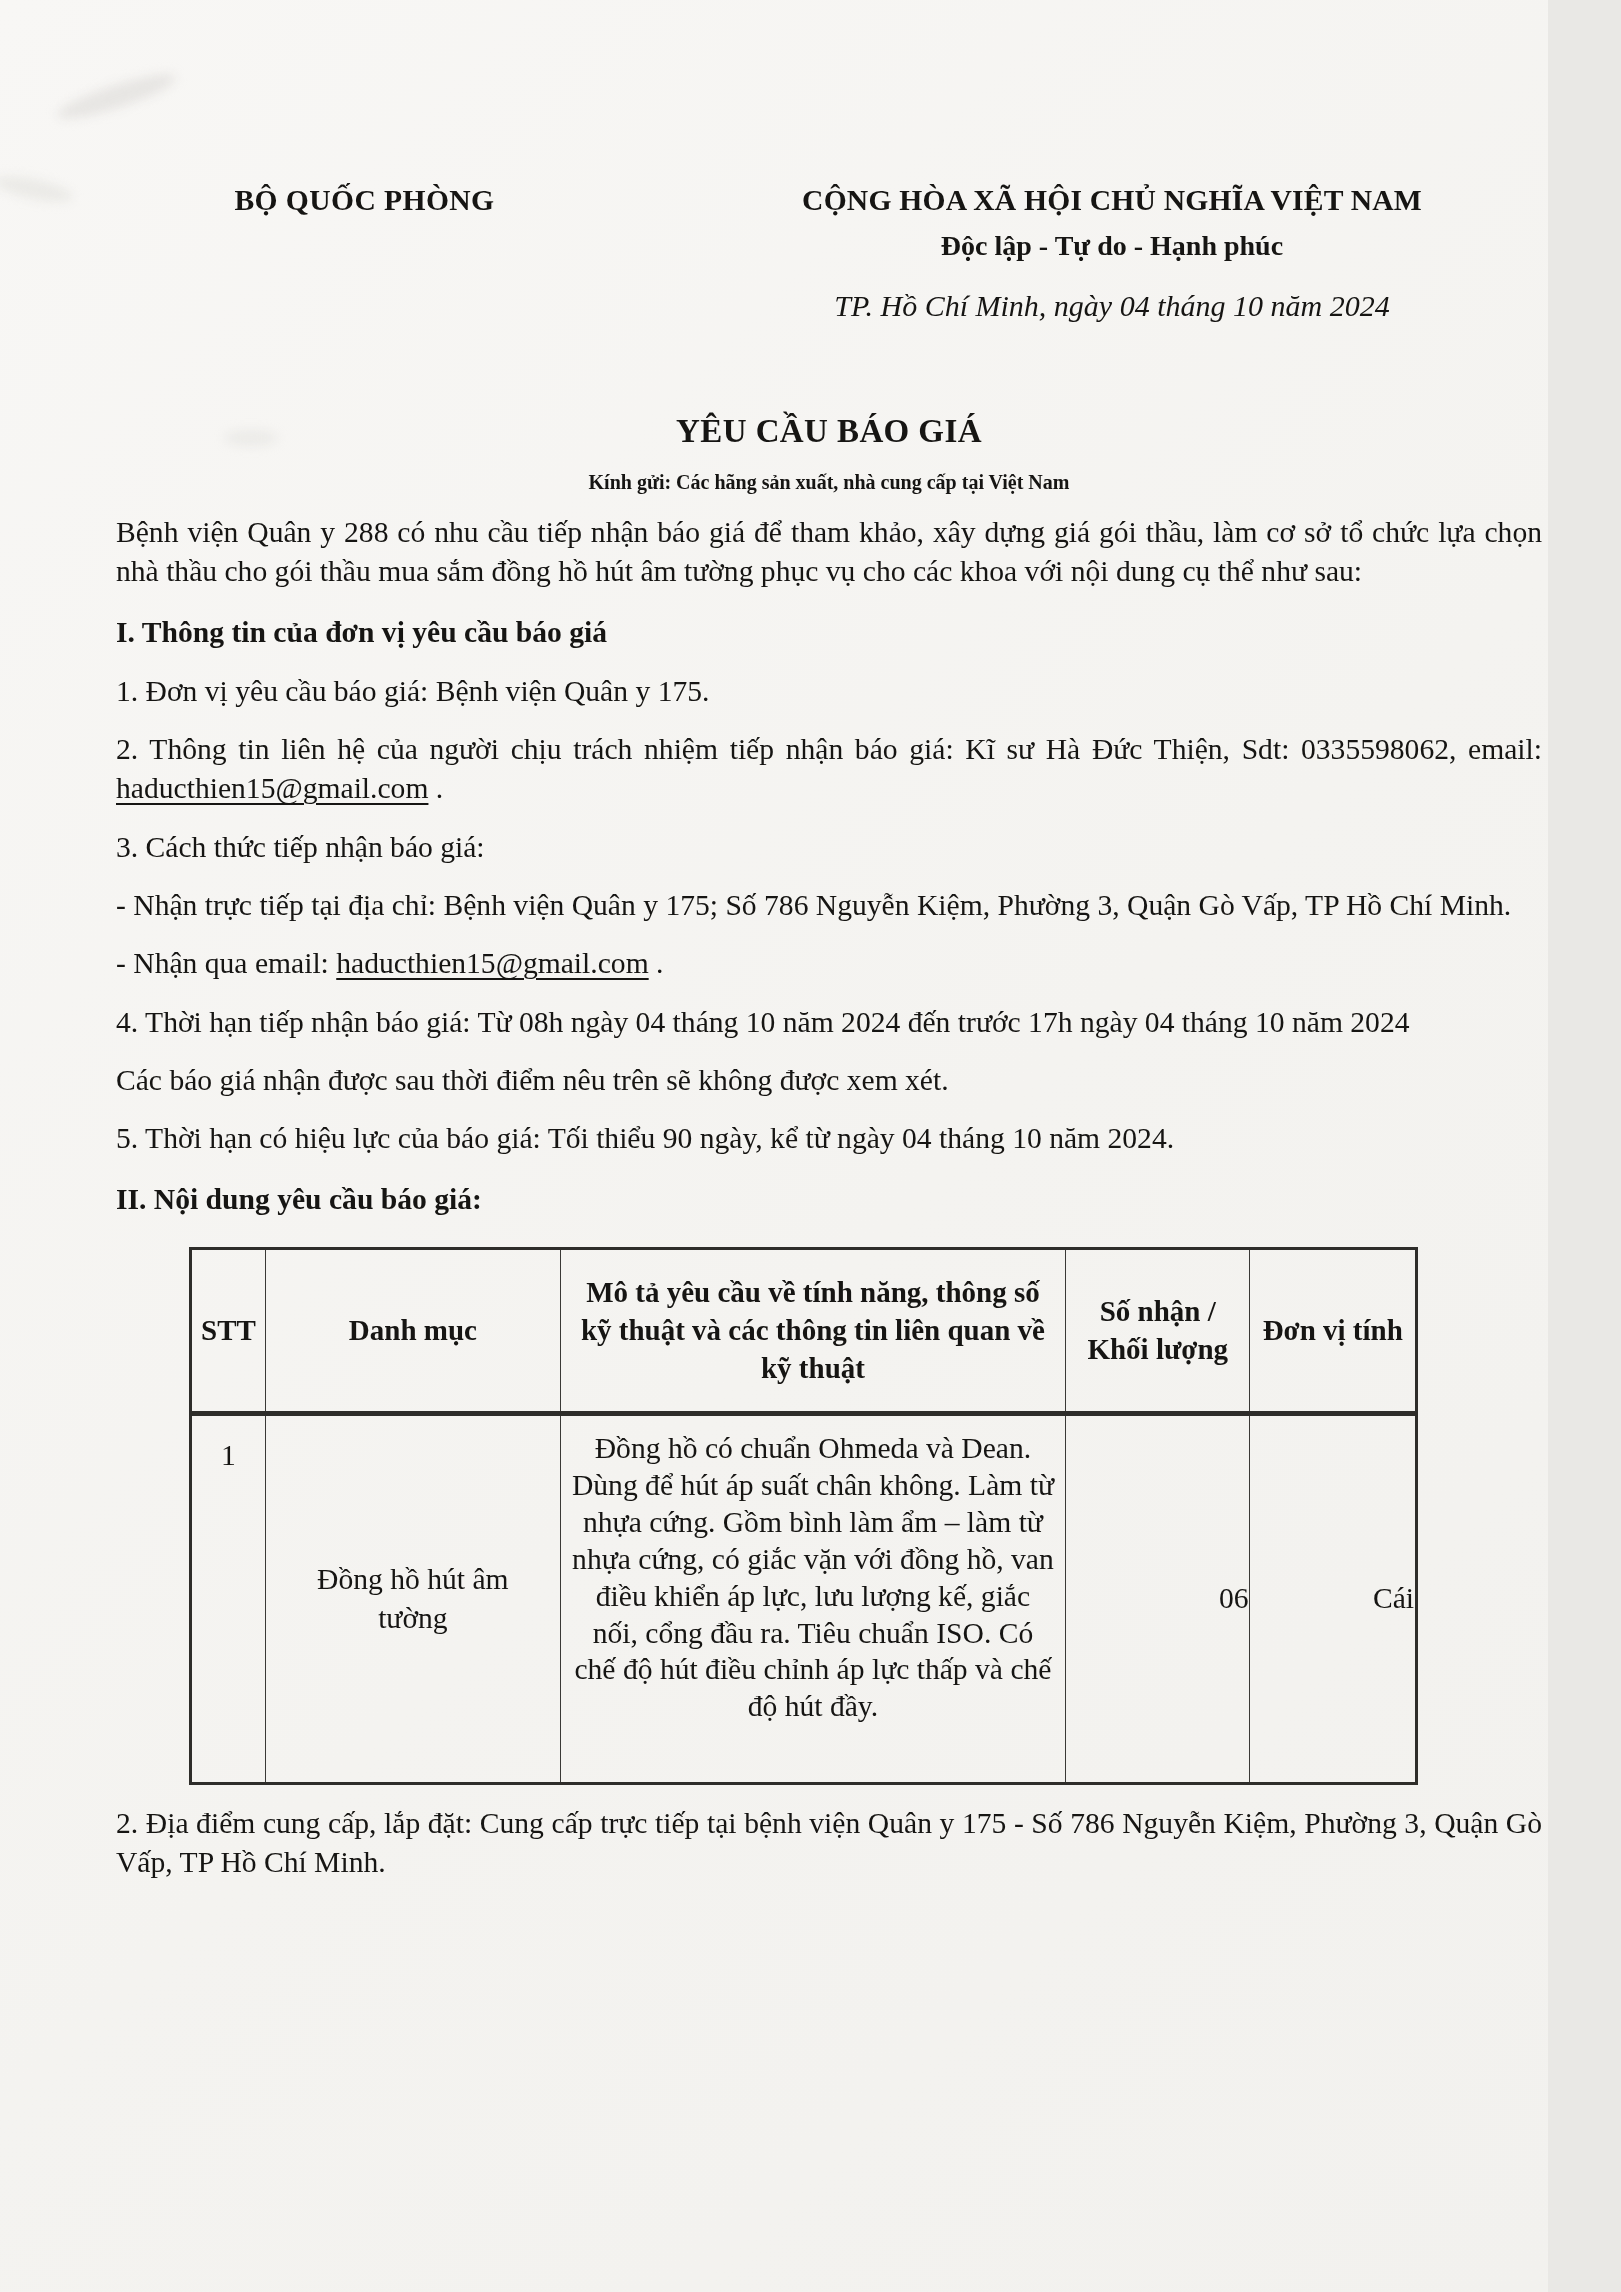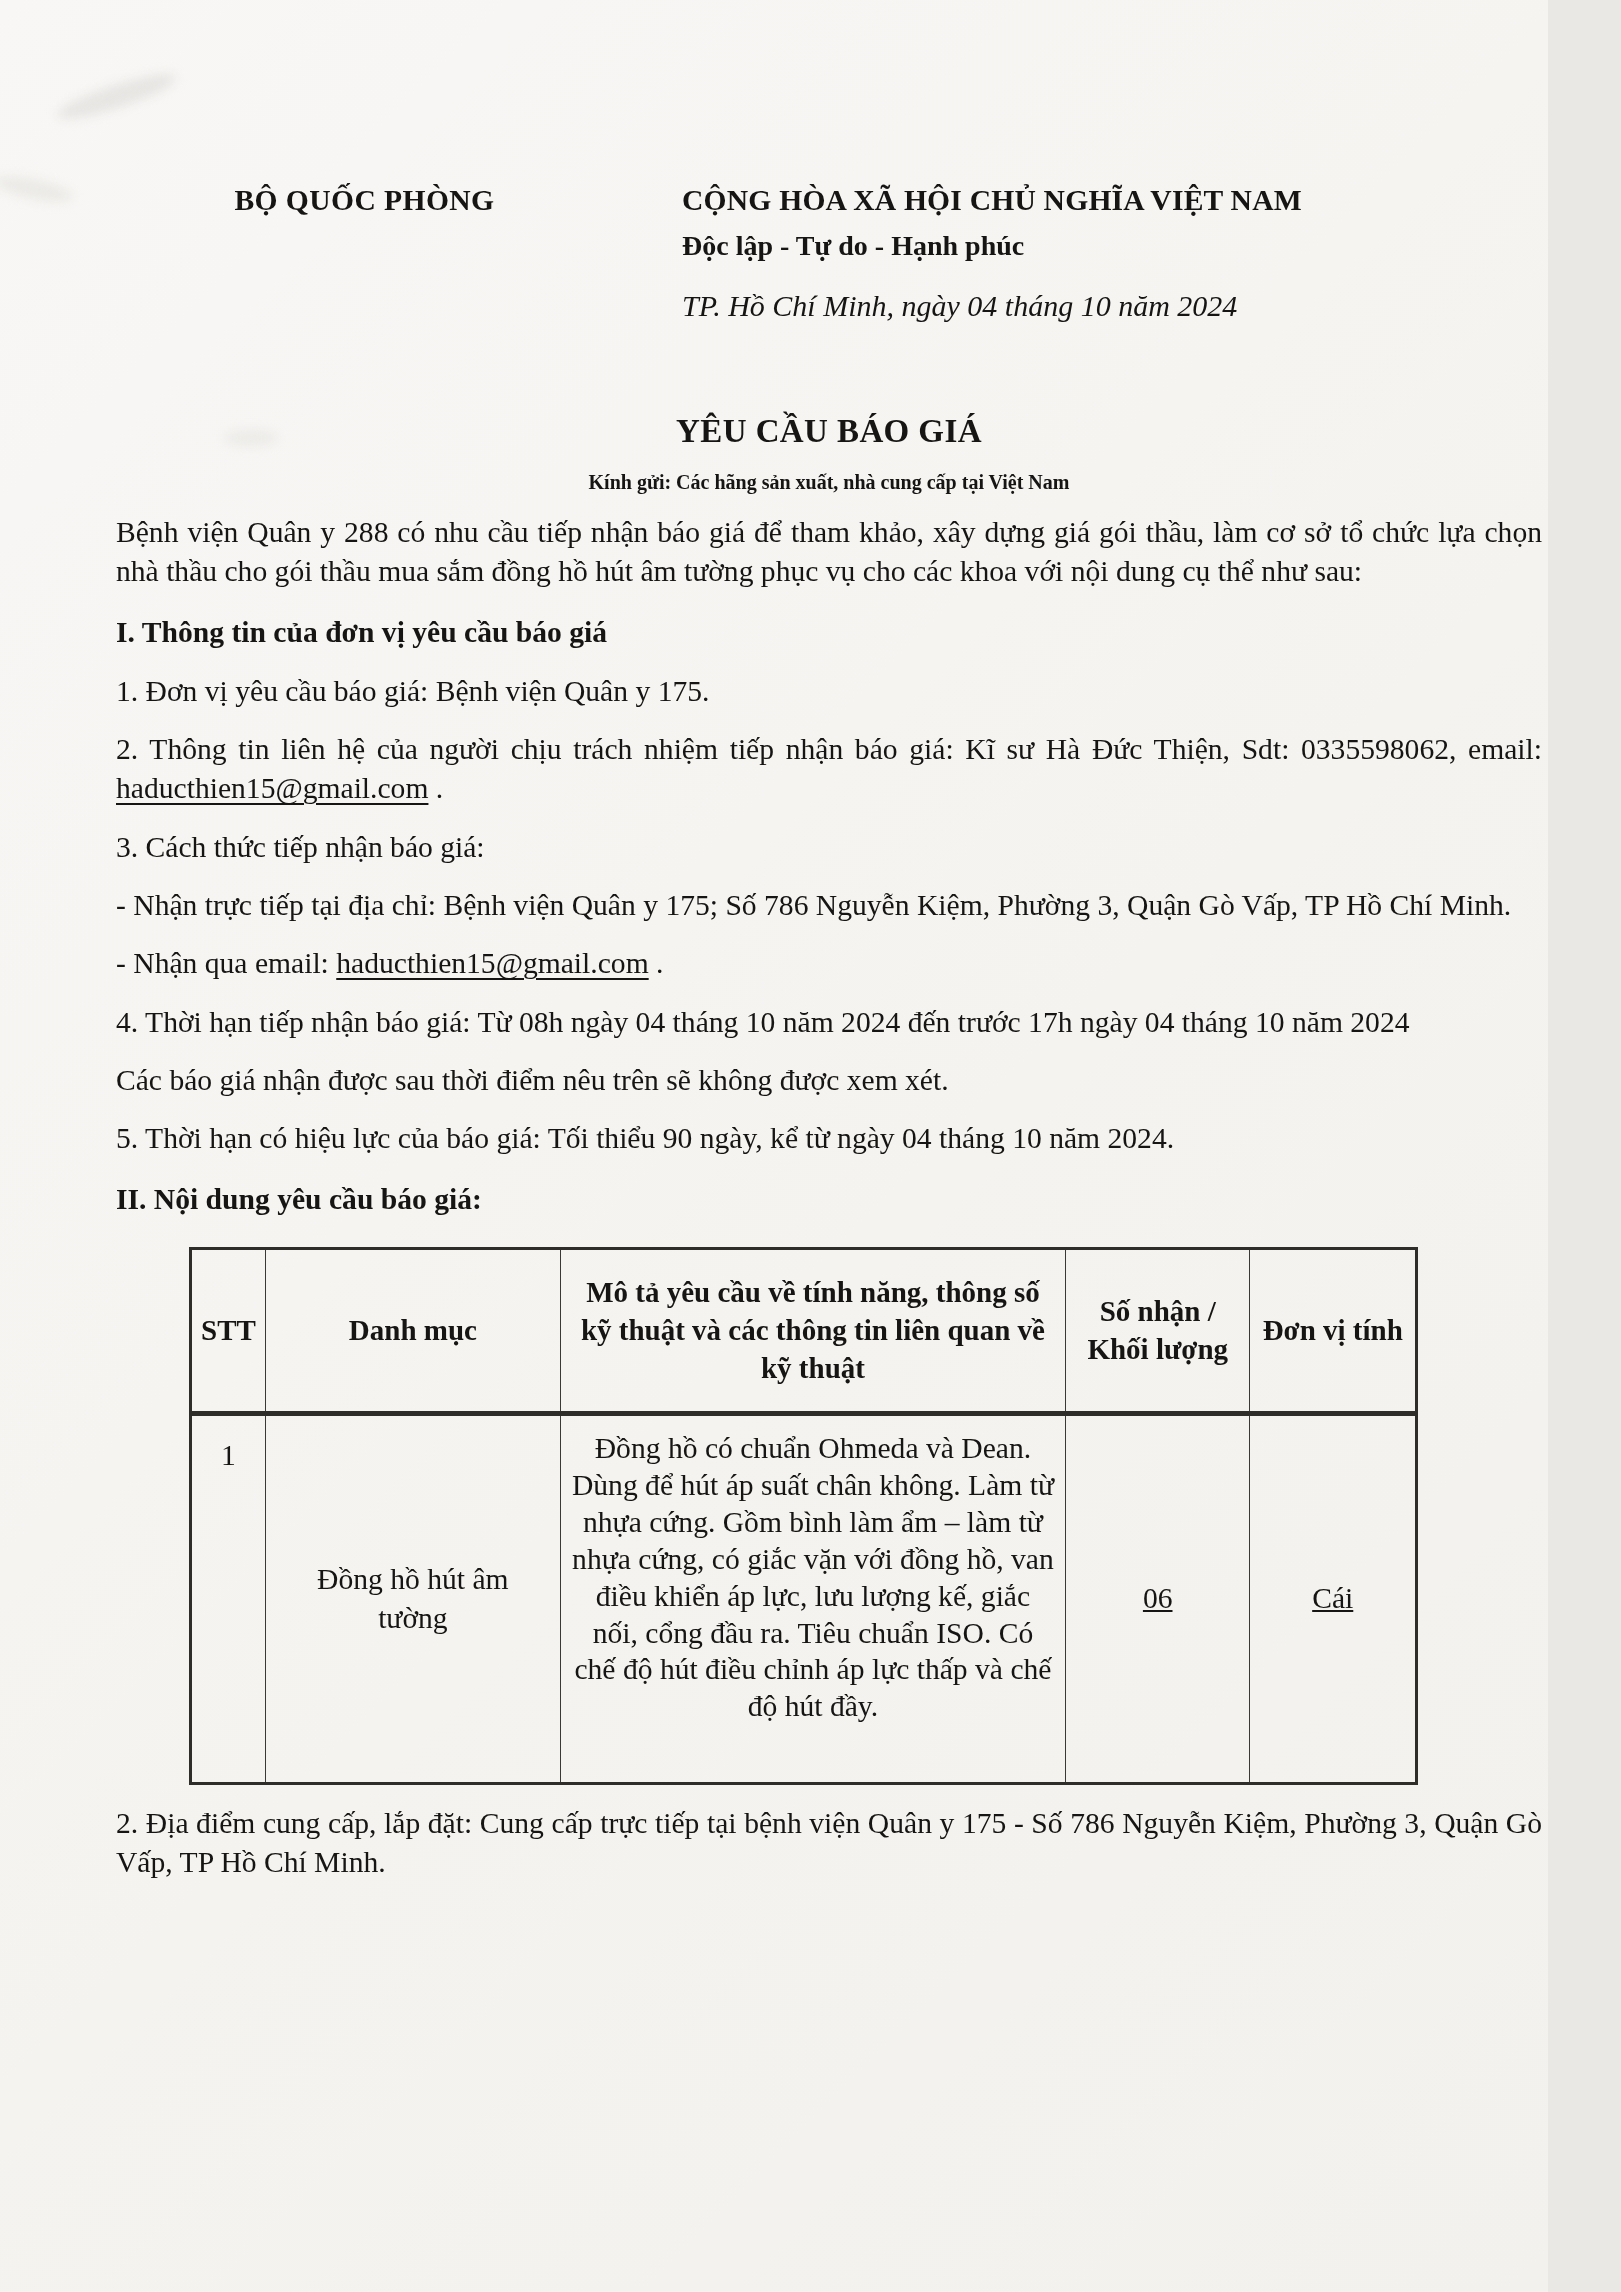--- a/index.html
+++ b/index.html
@@ -17,21 +17,21 @@
   .artifact.a1{left:54px;top:85px;width:125px;height:23px;background:rgba(200,199,194,.35);transform:rotate(-18deg);}
   .artifact.a2{left:-7.2px;top:179px;width:81px;height:19.7px;background:rgba(205,204,199,.30);transform:rotate(12deg);}
   .artifact.a3{left:224px;top:430px;width:54px;height:16px;background:rgba(210,209,204,.28);}
 
   .content{position:absolute;left:116px;top:184px;width:1426px;}
 
   .doc-header{display:flex;align-items:flex-start;}
   .org-block{width:497px;text-align:center;}
   .org-line1{font-weight:bold;font-size:29.6px;letter-spacing:0.4px;}
   .org-line2{font-weight:bold;font-size:30px;margin-top:21.5px;letter-spacing:0.4px;}
-  .national-block{margin-left:auto;width:860px;}
+  .national-block{margin-left:auto;width:860px;text-align:center;}
   .nat-line1{font-weight:bold;font-size:29.6px;letter-spacing:0.2px;}
   .nat-line2{font-weight:bold;font-size:28px;margin-top:12.5px;}
   .nat-line3{font-style:italic;font-size:30px;margin-top:27px;}
 
   .doc-title{margin-top:90px;text-align:center;font-weight:bold;font-size:33px;letter-spacing:0.4px;}
   .doc-salutation{margin-top:21.5px;text-align:center;font-weight:bold;font-size:20px;}
 
   p.body-text{
     margin:0;margin-top:19px;
     font-size:29.6px;line-height:1.33;text-align:justify;
@@ -61,21 +61,21 @@
     border-bottom:5.4px solid #2e2d2a;
   }
   tr.item-row td{height:337px;}
   td.cell-stt{vertical-align:top;text-align:center;padding-top:23px;}
   td.cell-item{vertical-align:middle;text-align:center;line-height:1.32;padding:7.2px 27px;}
   td.cell-desc{
     vertical-align:top;text-align:center;
     font-size:28px;line-height:1.245;
     padding:14.3px 10.7px;
   }
-  td.cell-qty,td.cell-unit{vertical-align:middle;text-align:center;text-decoration:underline;}
+  td.cell-qty,td.cell-unit{vertical-align:middle;text-align:right;}
   .after-table{margin-top:36px;}
 </style>
 </head>
 <body>
 
 <div class="page">
   <div class="artifact a1"></div>
   <div class="artifact a2"></div>
   <div class="artifact a3"></div>
 

